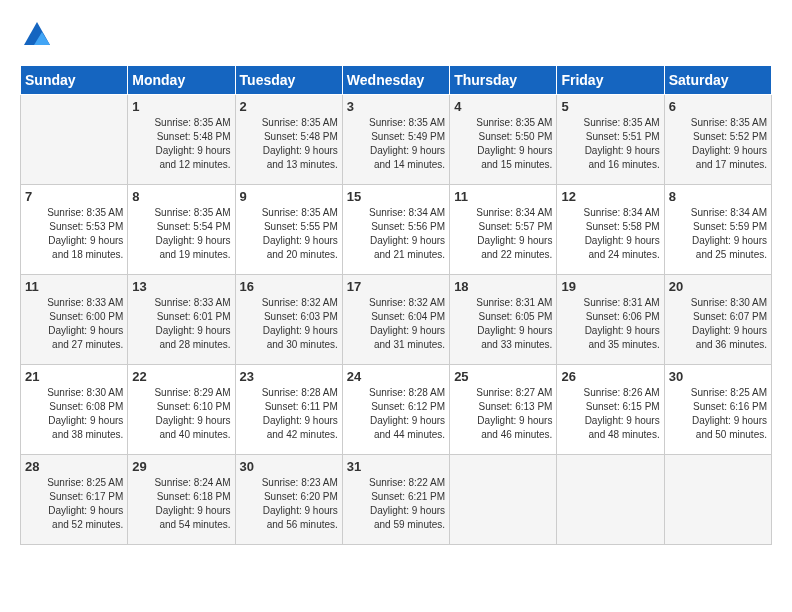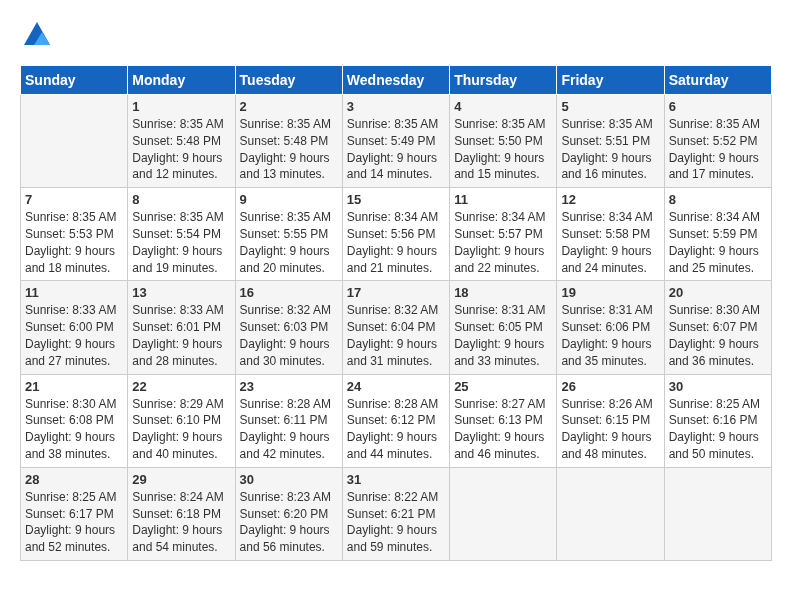--- a/index.html
+++ b/index.html
@@ -69,22 +69,23 @@
       width: calc(100% / 7);
     }
     .day-number {
       font-size: 13px;
       font-weight: bold;
       color: #333;
       margin-bottom: 2px;
     }
     .day-info {
       color: #333;
-      font-size: 12px;
+      font-size: 10px;
       line-height: 1.4;
+      text-align: right;
     }
     .empty-cell {
       background: #f9f9f9;
     }
     tbody tr:nth-child(odd) {
       background-color: #f5f5f5;
     }
     tbody tr:nth-child(even) {
       background-color: #fff;
     }

